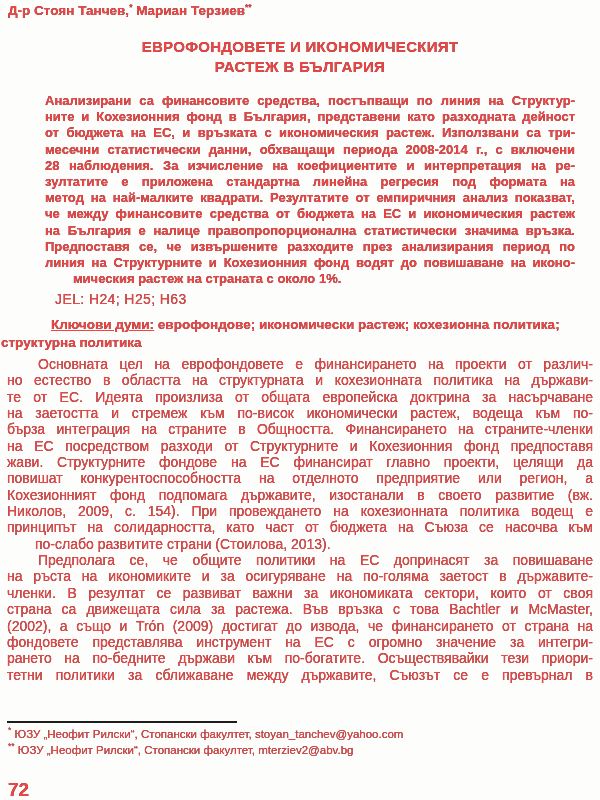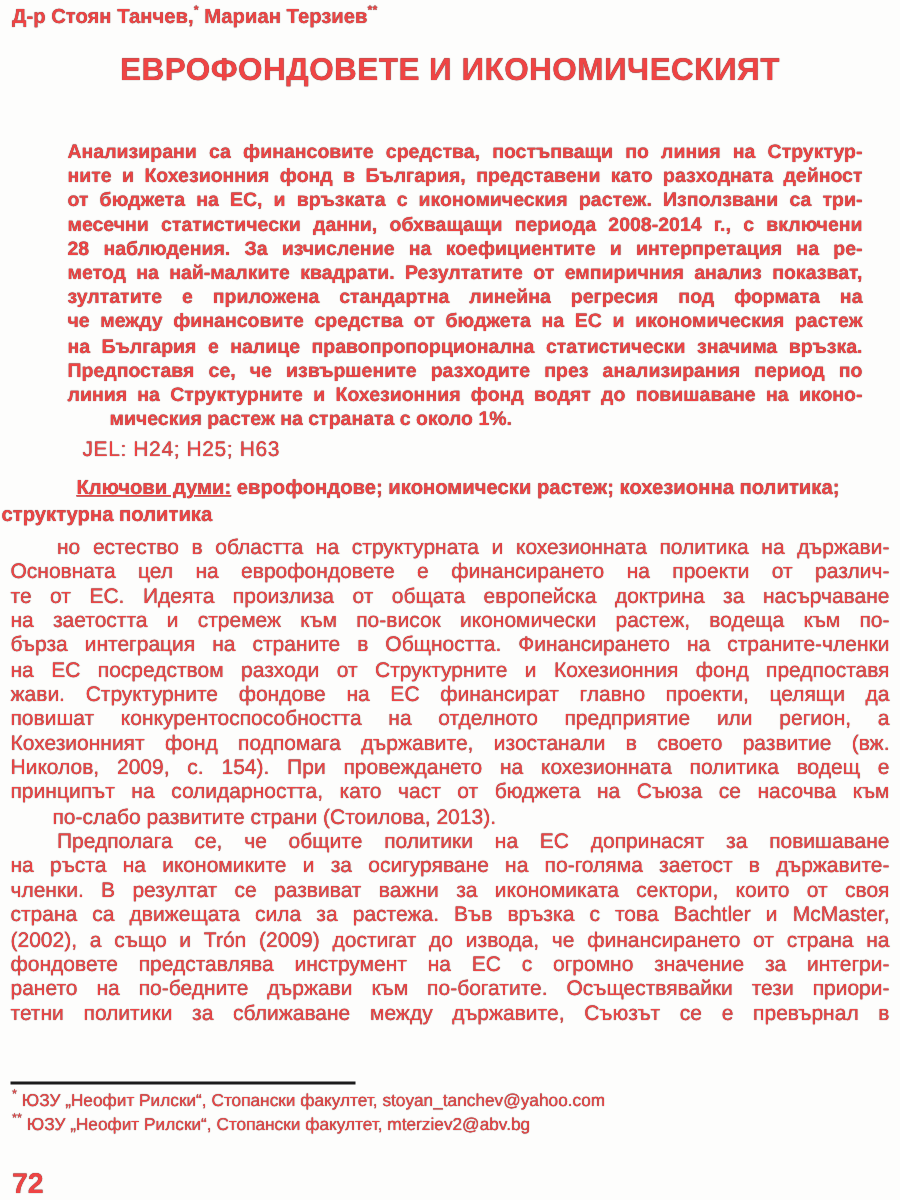--- a/index.html
+++ b/index.html
@@ -15,21 +15,21 @@
   }
   sup { font-size: 62%; vertical-align: super; line-height: 0; }
 
   .authors {
     position: absolute; top: 3px; left: 8px;
     font-size: 13.5px; font-weight: bold; white-space: nowrap;
   }
 
   .title {
     position: absolute; top: 37px; left: 0; right: 0; margin: 0;
-    text-align: center; font-size: 21px; line-height: 20px;
+    text-align: center; font-size: 15px; line-height: 20px;
     font-weight: bold; letter-spacing: 0.3px;
   }
   .title .tl { display: block; }
 
   .abstract {
     position: absolute; top: 93px; left: 45px; width: 530px;
     font-size: 13px; line-height: 16.2px; font-weight: bold;
   }
 
   .line { text-align: justify; text-align-last: justify; }
@@ -72,48 +72,49 @@
 </style>
 </head>
 <body>
 
 <div class="page">
 
   <div class="authors"><span>Д-р Стоян Танчев,</span><sup>*</sup><span> Мариан Терзиев</span><sup>**</sup></div>
 
   <h1 class="title">
     <span class="tl">ЕВРОФОНДОВЕТЕ И ИКОНОМИЧЕСКИЯТ</span>
+    <span class="tl">РАСТЕЖ В БЪЛГАРИЯ</span>
   </h1>
 
   <div class="abstract">
       <div class="line">Анализирани са финансовите средства, постъпващи по линия на Структур-</div>
       <div class="line">ните и Кохезионния фонд в България, представени като разходната дейност</div>
       <div class="line">от бюджета на ЕС, и връзката с икономическия растеж. Използвани са три-</div>
       <div class="line">месечни статистически данни, обхващащи периода 2008-2014 г., с включени</div>
       <div class="line">28 наблюдения. За изчисление на коефициентите и интерпретация на ре-</div>
+      <div class="line">зултатите е приложена стандартна линейна регресия под формата на</div>
       <div class="line">метод на най-малките квадрати. Резултатите от емпиричния анализ показват,</div>
-      <div class="line">зултатите е приложена стандартна линейна регресия под формата на</div>
       <div class="line">че между финансовите средства от бюджета на ЕС и икономическия растеж</div>
       <div class="line">на България е налице правопропорционална статистически значима връзка.</div>
       <div class="line">Предпоставя се, че извършените разходите през анализирания период по</div>
       <div class="line">линия на Структурните и Кохезионния фонд водят до повишаване на иконо-</div>
       <div class="line last">мическия растеж на страната с около 1%.</div>
     </div>
 
   <div class="jel">JEL: H24; H25; H63</div>
 
   <div class="keywords">
     <div class="kw-line1"><span class="kw-label">Ключови думи:</span><span> еврофондове; икономически растеж; кохезионна политика;</span></div>
     <div class="kw-line2">структурна политика</div>
   </div>
 
   <div class="body-text" id="body-text">
       <div class="para indent">
+        <div class="line">Основната цел на еврофондовете е финансирането на проекти от различ-</div>
         <div class="line">но естество в областта на структурната и кохезионната политика на държави-</div>
-        <div class="line">Основната цел на еврофондовете е финансирането на проекти от различ-</div>
         <div class="line">те от ЕС. Идеята произлиза от общата европейска доктрина за насърчаване</div>
         <div class="line">на заетостта и стремеж към по-висок икономически растеж, водеща към по-</div>
         <div class="line">бърза интеграция на страните в Общността. Финансирането на страните-членки</div>
         <div class="line">на ЕС посредством разходи от Структурните и Кохезионния фонд предпоставя</div>
         <div class="line">жави. Структурните фондове на ЕС финансират главно проекти, целящи да</div>
         <div class="line">повишат конкурентоспособността на отделното предприятие или регион, а</div>
         <div class="line">Кохезионният фонд подпомага държавите, изостанали в своето развитие (вж.</div>
         <div class="line">Николов, 2009, с. 154). При провеждането на кохезионната политика водещ е</div>
         <div class="line">принципът на солидарността, като част от бюджета на Съюза се насочва към</div>
         <div class="line last">по-слабо развитите страни (Стоилова, 2013).</div>

